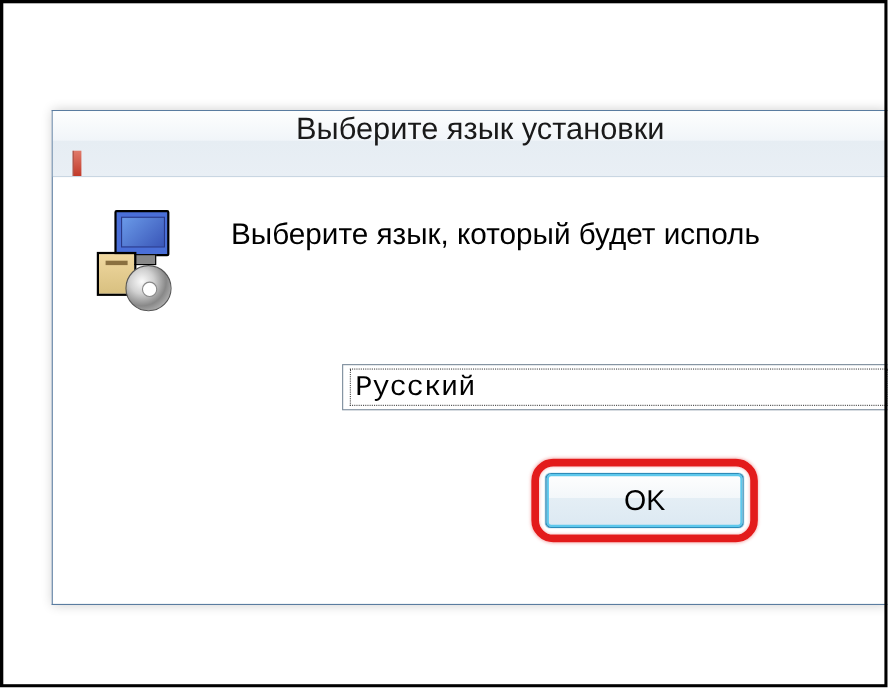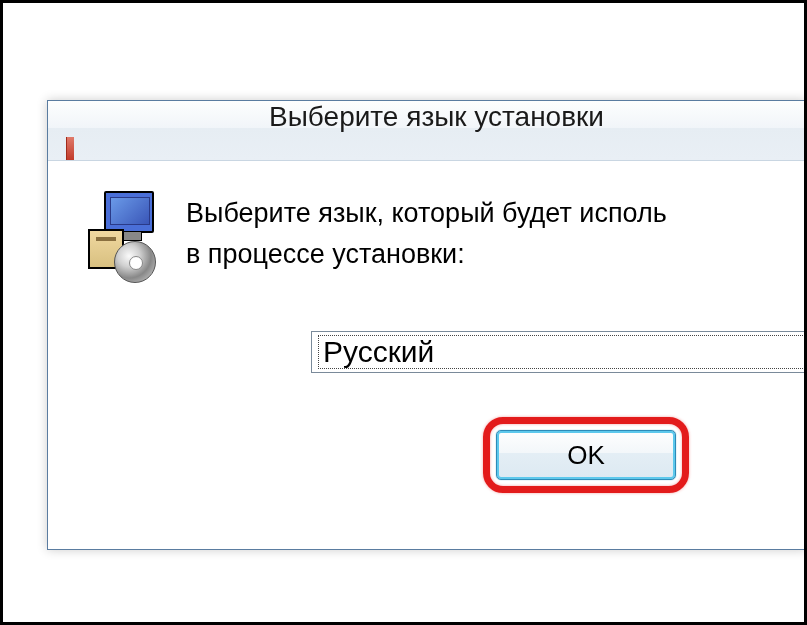--- a/index.html
+++ b/index.html
@@ -52,21 +52,22 @@
       width: 8px;
       height: 36px;
       background: linear-gradient(to bottom, #e07a6a 0%, #c13a2a 100%);
       border-left: 1px solid #a02a1a;
       align-self: flex-start;
       margin-top: 4px;
     }
     .body {
       padding: 30px 0 0 40px;
       display: flex;
-      gap: 20px;
+      gap: 44px;
+      text-align: center;
     }
     .icon-wrap {
       width: 78px;
       height: 90px;
       flex-shrink: 0;
       position: relative;
     }
     .monitor {
       position: absolute;
       left: 16px;
@@ -154,22 +155,23 @@
       align-items: center;
       padding-left: 6px;
     }
     .dropdown-inner {
       border: 1px dotted #444;
       width: 100%;
       height: 34px;
       display: flex;
       align-items: center;
       padding-left: 4px;
-      font-size: 30px;
+      font-size: 26px;
       color: #000;
+      font-family: Liberation Mono, monospace;
     }
     .buttons {
       position: absolute;
       left: 435px;
       top: 316px;
       display: flex;
       gap: 16px;
       align-items: center;
     }
     .ok-highlight {
@@ -214,21 +216,20 @@
   </div>
 
   <div class="body">
     <div class="icon-wrap">
       <div class="monitor"></div>
       <div class="box"></div>
       <div class="disc"></div>
     </div>
     <div class="msg">
       <span>Выберите язык, который будет исполь</span><br>
-      <span>в  процессе установки:</span>
     </div>
   </div>
 
   <div class="dropdown">
     <div class="dropdown-inner">Русский</div>
   </div>
 
   <div class="buttons">
     <div class="ok-highlight">
       <button class="btn btn-ok">OK</button>

